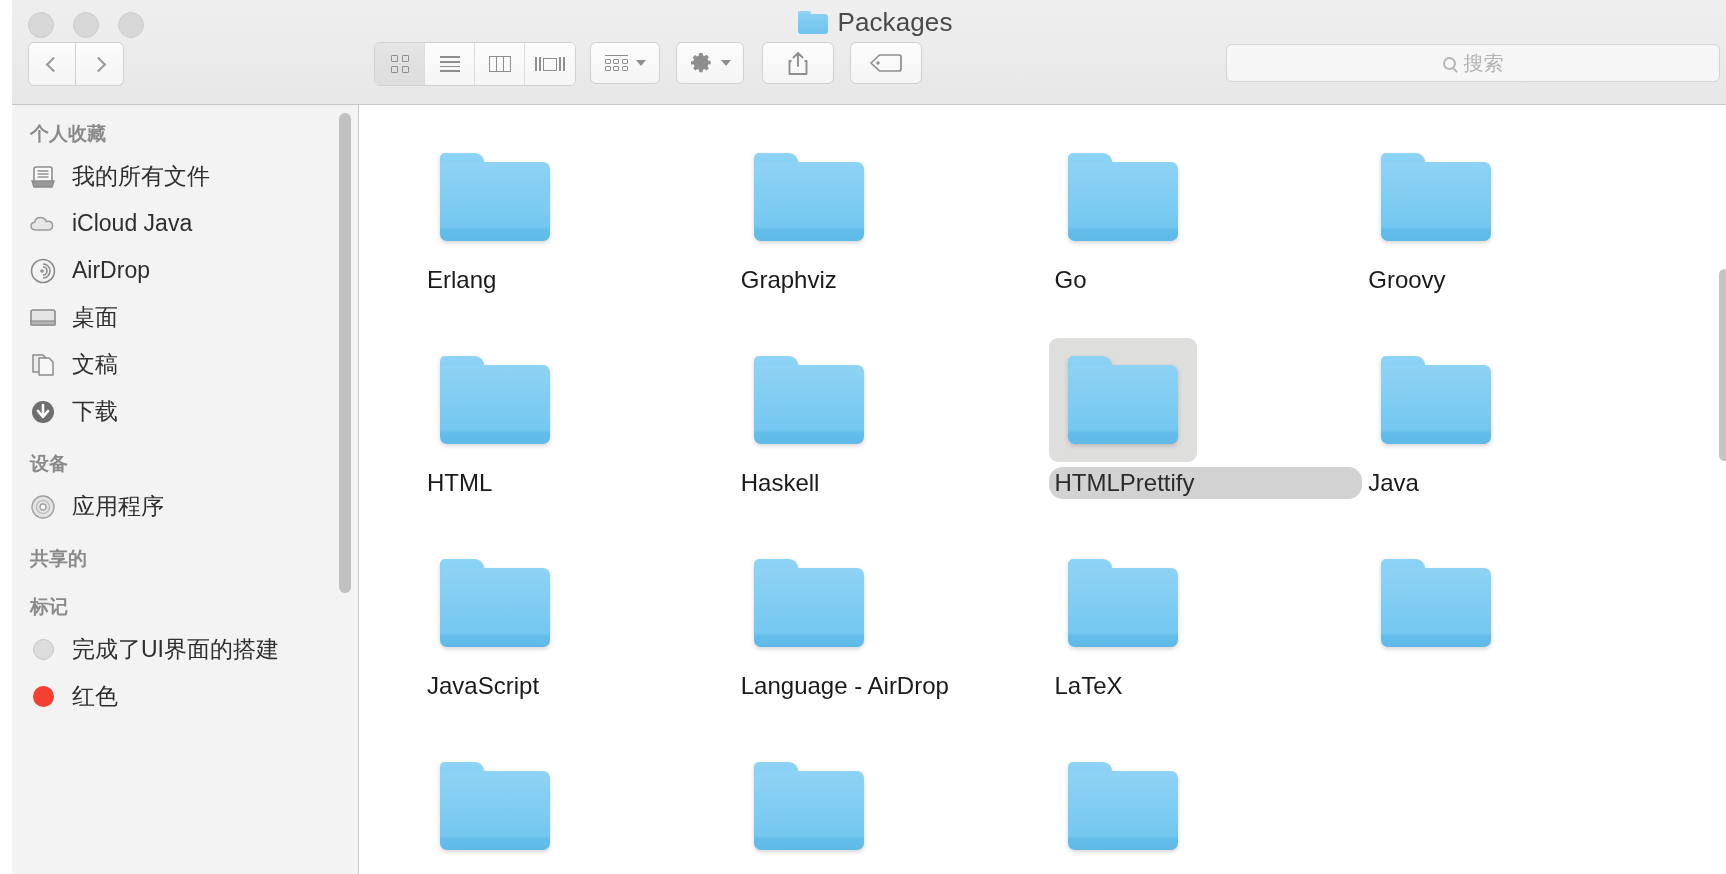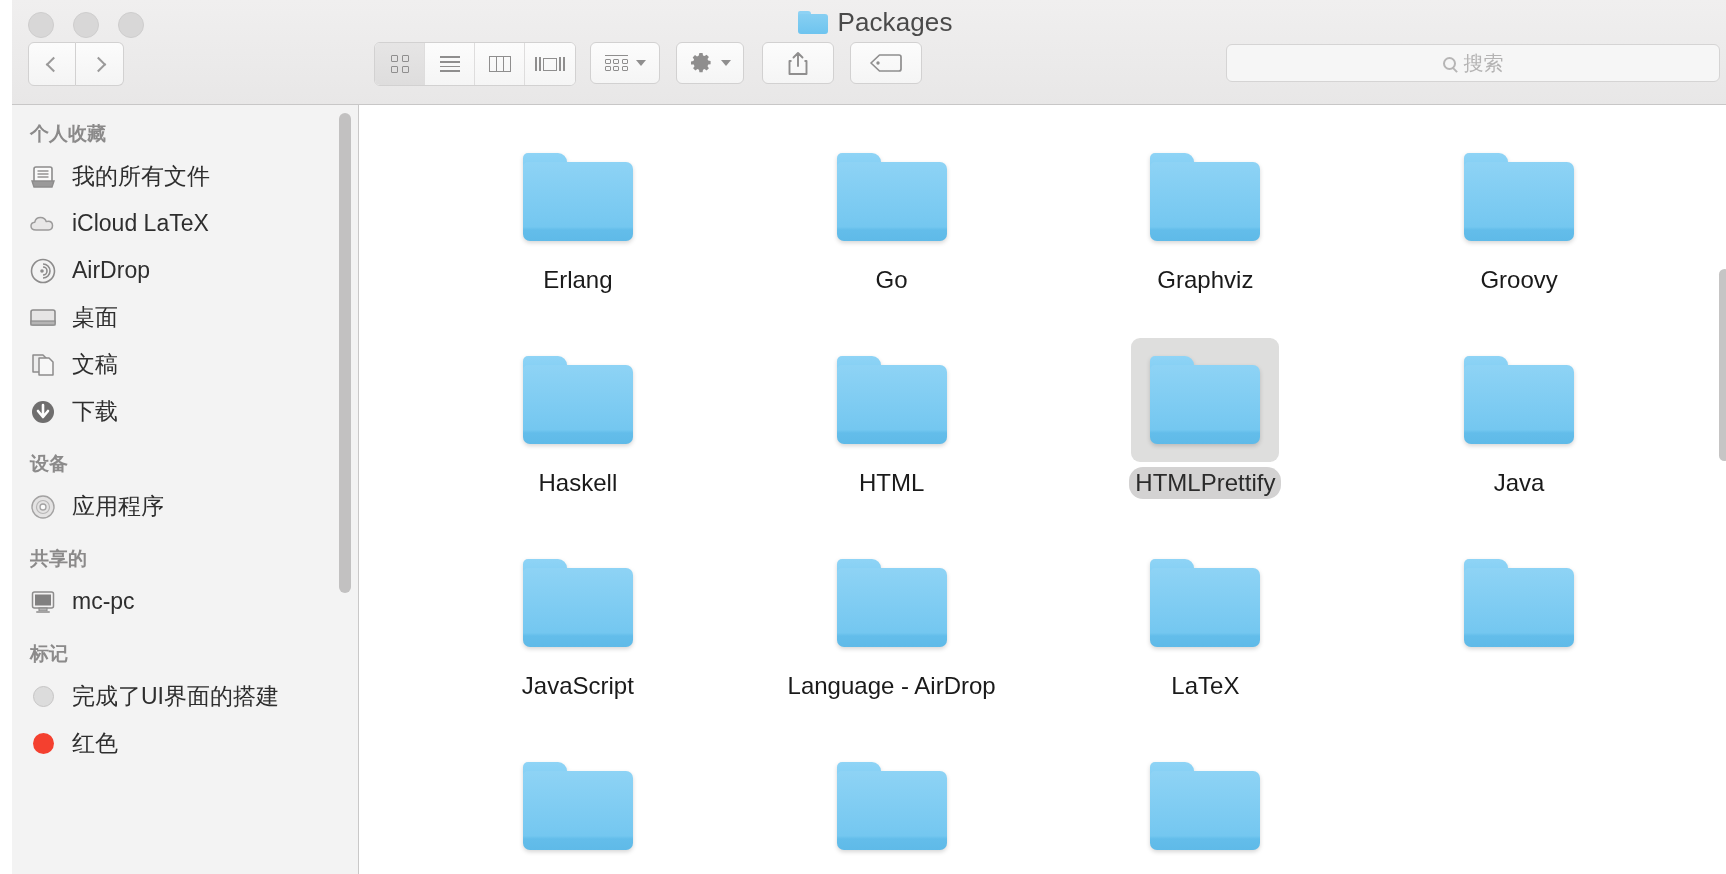--- a/index.html
+++ b/index.html
@@ -227,21 +227,20 @@
   .grid {
     display: grid;
     grid-template-columns: repeat(4, 1fr);
     row-gap: 0;
     padding: 0 62px 0 62px;
   }
   .cell {
     height: 203px;
     display: flex;
     flex-direction: column;
-    align-items: center;
     justify-content: flex-start;
     padding-top: 8px;
   }
   .icon-wrap {
     width: 148px; height: 124px;
     display: flex; align-items: center; justify-content: center;
     border-radius: 9px;
   }
   .cell.selected .icon-wrap { background: #dededd; }
   .folder {
@@ -407,21 +406,21 @@
         </span>
         <span class="sb-label">我的所有文件</span>
       </div>
 
       <div class="sb-item">
         <span class="sb-ico">
           <svg width="30" height="22" viewBox="0 0 30 22">
             <path d="M8 17 Q3 17 3 13 Q3 9.5 6.8 9.2 Q7.6 4.5 12.5 4.5 Q17 4.5 18.2 8.6 Q19 8.2 20.2 8.2 Q24.5 8.2 24.5 12.6 Q24.5 17 20.5 17 Z" fill="#e8e7e7" stroke="#9c9b9b" stroke-width="1.5" stroke-linejoin="round"></path>
           </svg>
         </span>
-        <span class="sb-label">iCloud LaTeX</span>
+        <span class="sb-label">iCloud Java</span>
       </div>
 
       <div class="sb-item">
         <span class="sb-ico">
           <svg width="28" height="28" viewBox="0 0 28 28">
             <circle cx="14" cy="14" r="11.5" fill="none" stroke="#8d8c8c" stroke-width="1.6"></circle>
             <path d="M14 21 A7 7 0 0 0 14 7" fill="none" stroke="#8d8c8c" stroke-width="1.6"></path>
             <path d="M14 18 A4 4 0 0 0 14 10" fill="none" stroke="#8d8c8c" stroke-width="1.6"></path>
             <circle cx="13" cy="14" r="1.8" fill="#8d8c8c"></circle>
           </svg>
@@ -468,31 +467,20 @@
             <circle cx="14" cy="14" r="11" fill="#e4e3e3" stroke="#a3a2a2" stroke-width="1.4"></circle>
             <circle cx="14" cy="14" r="6.5" fill="none" stroke="#b7b6b6" stroke-width="1.2"></circle>
             <circle cx="14" cy="14" r="3" fill="#fbfbfb" stroke="#a3a2a2" stroke-width="1.3"></circle>
           </svg>
         </span>
         <span class="sb-label">应用程序</span>
       </div>
 
       <div class="sb-section-head">共享的</div>
 
-      <div class="sb-item">
-        <span class="sb-ico">
-          <svg width="28" height="26" viewBox="0 0 28 26">
-            <rect x="3.5" y="3" width="21" height="16" rx="2" fill="#f2f1f1" stroke="#8d8c8c" stroke-width="1.5"></rect>
-            <rect x="6" y="5.5" width="16" height="11" fill="#818080"></rect>
-            <rect x="10" y="19" width="8" height="3" fill="#b4b3b3" stroke="#8d8c8c" stroke-width="1.1"></rect>
-            <rect x="7" y="22" width="14" height="2" rx="1" fill="#a5a4a4"></rect>
-          </svg>
-        </span>
-        <span class="sb-label">mc-pc</span>
-      </div>
 
       <div class="sb-section-head">标记</div>
 
       <div class="sb-item">
         <span class="sb-ico">
           <span class="dot-tag" style="background:#dcdcdc;border:1px solid #c6c5c5;"></span>
         </span>
         <span class="sb-label">完成了UI界面的搭建</span>
       </div>
 
@@ -519,61 +507,61 @@
           <div class="lbl">Erlang</div>
         </div>
 
         <div class="cell">
           <div class="icon-wrap">
               <div class="folder">
                 <div class="f-tab"></div>
                 <div class="f-body"></div>
               </div>
             </div>
+          <div class="lbl">Graphviz</div>
+        </div>
+
+        <div class="cell">
+          <div class="icon-wrap">
+              <div class="folder">
+                <div class="f-tab"></div>
+                <div class="f-body"></div>
+              </div>
+            </div>
           <div class="lbl">Go</div>
         </div>
 
         <div class="cell">
           <div class="icon-wrap">
               <div class="folder">
                 <div class="f-tab"></div>
                 <div class="f-body"></div>
               </div>
             </div>
-          <div class="lbl">Graphviz</div>
-        </div>
-
-        <div class="cell">
-          <div class="icon-wrap">
-              <div class="folder">
-                <div class="f-tab"></div>
-                <div class="f-body"></div>
-              </div>
-            </div>
           <div class="lbl">Groovy</div>
         </div>
 
         <div class="cell">
           <div class="icon-wrap">
               <div class="folder">
                 <div class="f-tab"></div>
                 <div class="f-body"></div>
               </div>
             </div>
+          <div class="lbl">HTML</div>
+        </div>
+
+        <div class="cell">
+          <div class="icon-wrap">
+              <div class="folder">
+                <div class="f-tab"></div>
+                <div class="f-body"></div>
+              </div>
+            </div>
           <div class="lbl">Haskell</div>
-        </div>
-
-        <div class="cell">
-          <div class="icon-wrap">
-              <div class="folder">
-                <div class="f-tab"></div>
-                <div class="f-body"></div>
-              </div>
-            </div>
-          <div class="lbl">HTML</div>
         </div>
 
         <div class="cell selected">
           <div class="icon-wrap">
               <div class="folder">
                 <div class="f-tab"></div>
                 <div class="f-body"></div>
               </div>
             </div>
           <div class="lbl">HTMLPrettify</div>

